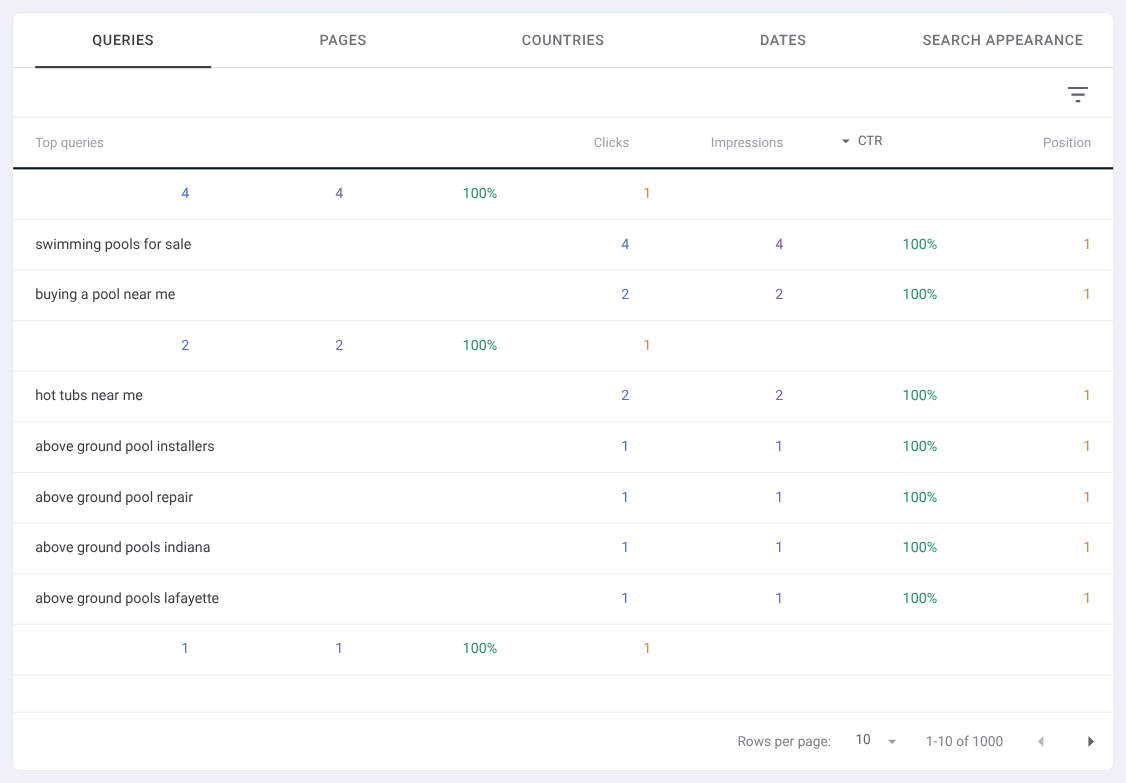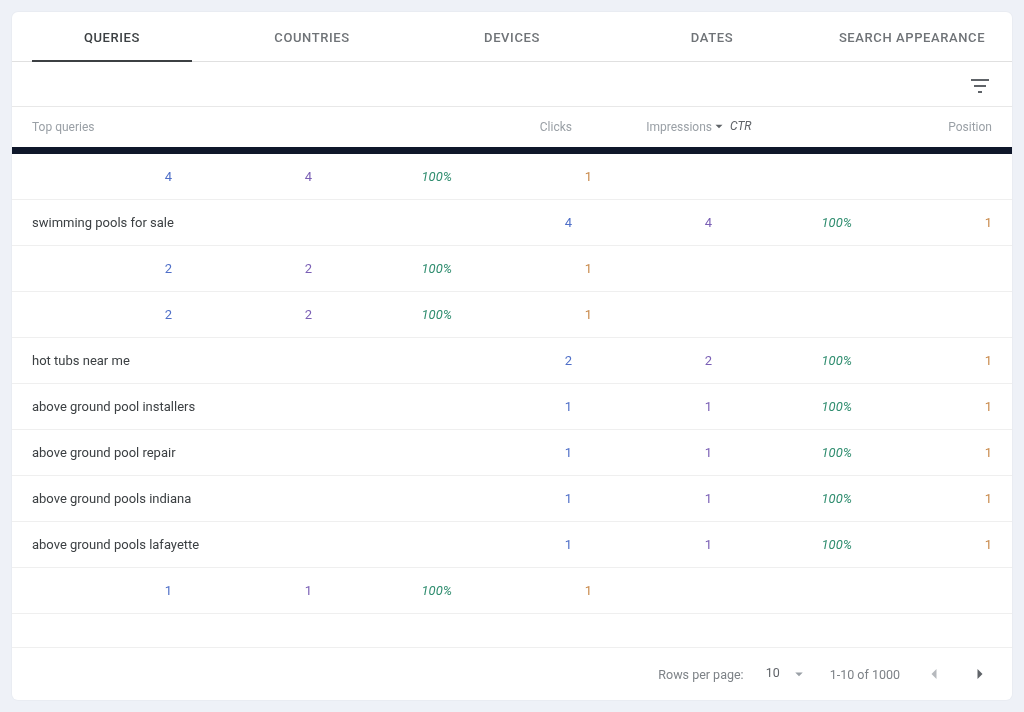--- a/index.html
+++ b/index.html
@@ -54,68 +54,68 @@
     width: 24px; height: 24px;
     cursor: pointer;
     color: #5f6368;
   }
   .thead {
     display: flex;
     align-items: center;
     padding: 0 20px;
     height: 48px;
     border-top: 1px solid #e8e8e8;
-    border-bottom: 7px solid #0f172a;
+    border-bottom: 2px solid #0f172a;
     font-size: 12px;
     color: #9aa0a6;
   }
   .col-query { flex: 1; text-align: left; }
   .col-num { width: 140px; text-align: right; }
-  .sort-ind { display: inline-flex; align-items: center; gap: 4px; justify-content: flex-start; width:100%; color:#5f6368;font-style:italic;}
+  .sort-ind { display: inline-flex; align-items: center; gap: 4px; justify-content: center; width:100%; color:#5f6368;}
   .trow {
     display: flex;
     align-items: center;
     padding: 0 20px;
     height: 46px;
     border-bottom: 1px solid #efefef;
     font-size: 13px;
   }
   .trow .col-query { color: #3c4043; }
   .val-clicks { color: #4f6fc8; }
   .val-impr { color: #7a5fb5; }
-  .val-ctr { color: #2f8d6f; font-style: italic; }
+  .val-ctr { color: #2f8d6f; }
   .val-pos { color: #c98a4b; }
   .footer {
     margin-top: auto;
     display: flex;
     align-items: center;
     justify-content: flex-end;
     gap: 22px;
-    padding: 14px 20px;
+    padding: 14px 8px;
     font-size: 12.5px;
     color: #7d8287;
     border-top: 1px solid #efefef;
   }
   .rpp-select { display: inline-flex; align-items: flex-start; gap: 10px; color:#5f6368; cursor:pointer;}
   .nav-arrow {
     width: 24px; height: 24px;
     display: inline-flex; align-items:center; justify-content:center;
     cursor:pointer; color:#b6b9bd;
   }
   .nav-arrow.enabled { color:#5f6368; }
 </style>
 </head>
 <body>
 
 <div class="card">
 
   <div class="tabs">
     <div class="tab active">QUERIES</div>
+    <div class="tab">PAGES</div>
     <div class="tab">COUNTRIES</div>
-    <div class="tab">DEVICES</div>
     <div class="tab">DATES</div>
     <div class="tab">SEARCH APPEARANCE</div>
   </div>
 
   <div class="toolbar">
     <div class="filter-icon">
       <svg viewBox="0 0 24 24" width="24" height="24" fill="currentColor">
           <path d="M3 5h18v2H3V5zm3 6h12v2H6v-2zm4 6h4v2h-4v-2z"></path>
         </svg>
     </div>
@@ -144,20 +144,21 @@
         <div class="col-num val-pos">1</div>
       </div>
       <div class="trow">
         <div class="col-query">swimming pools for sale</div>
         <div class="col-num val-clicks">4</div>
         <div class="col-num val-impr">4</div>
         <div class="col-num val-ctr">100%</div>
         <div class="col-num val-pos">1</div>
       </div>
       <div class="trow">
+        <div class="col-query">buying a pool near me</div>
         <div class="col-num val-clicks">2</div>
         <div class="col-num val-impr">2</div>
         <div class="col-num val-ctr">100%</div>
         <div class="col-num val-pos">1</div>
       </div>
       <div class="trow">
         <div class="col-num val-clicks">2</div>
         <div class="col-num val-impr">2</div>
         <div class="col-num val-ctr">100%</div>
         <div class="col-num val-pos">1</div>

